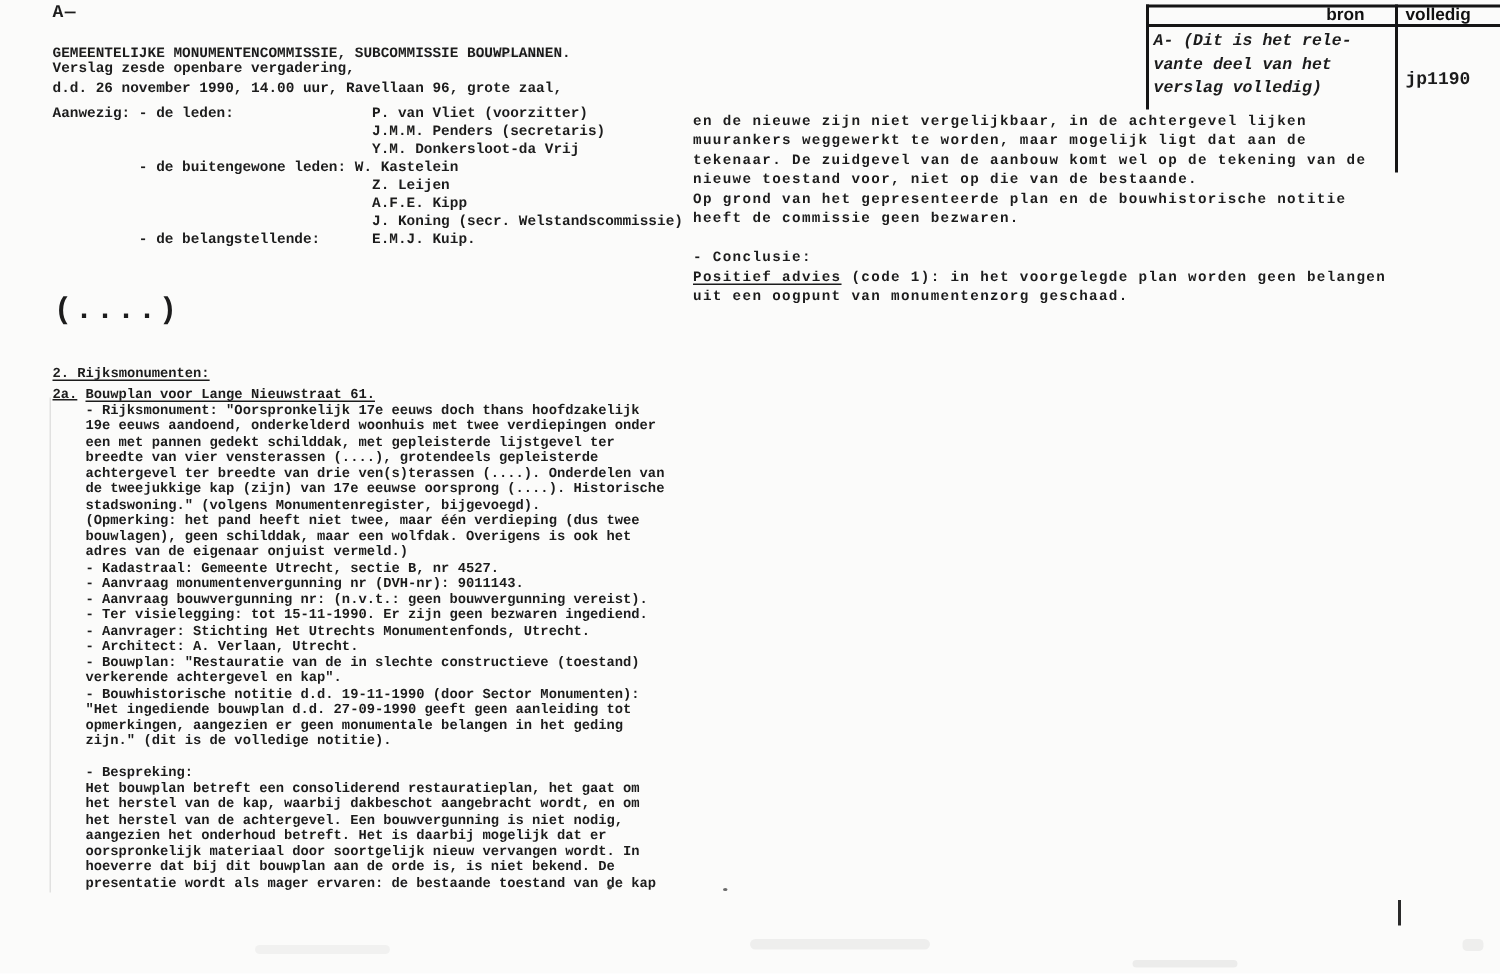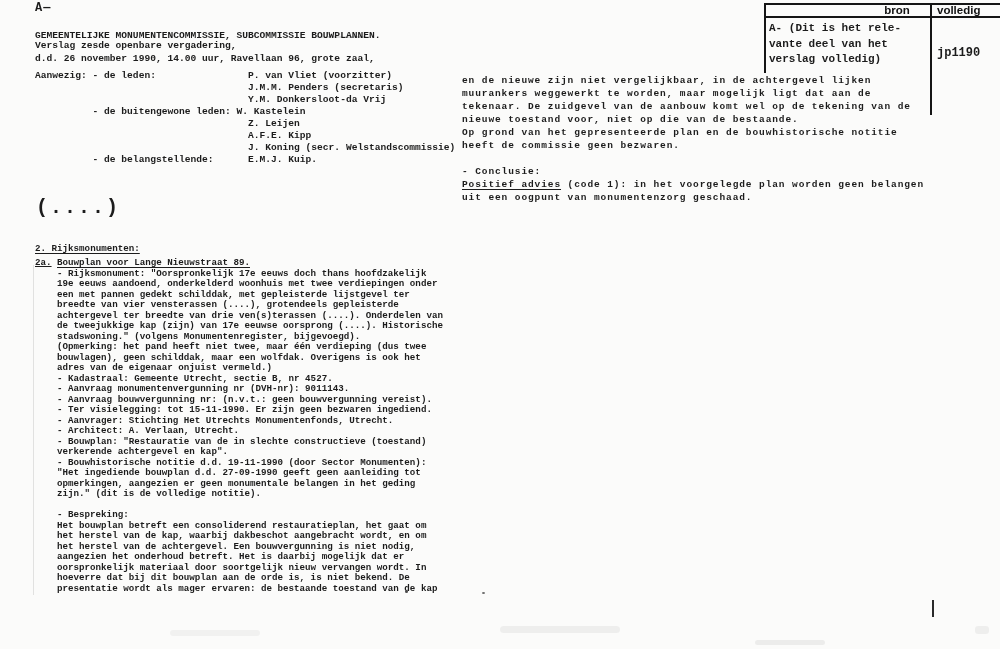--- a/index.html
+++ b/index.html
@@ -37,21 +37,21 @@
   .stamp .line { position:absolute; background:#151515; }
   .l-top   { left:0; top:0; width:236px; height:2px; }
   .l-head  { left:0; top:13px; width:236px; height:2px; }
   .l-left  { left:0; top:0; width:2px; height:70px; }
   .l-mid   { left:166px; top:0; width:2px; height:112px; }
   .stamp-header { position:absolute; top:1px; font-family:"Liberation Sans",sans-serif;
     font-weight:bold; font-size:11.5px; color:#111; }
   .h-bron { left:2px; width:198px; text-align:center;margin-left:32px; }
   .h-verwerkt { left:173px; }
   .stamp-bron-value { position:absolute; left:5px; top:18px;
-    font-size:11px; line-height:15.5px; white-space:pre; }
+    font-size:11px; line-height:15.5px; white-space:pre;font-style:italic; }
   .stamp-verwerkt-value { position:absolute; left:173px; top:43px; font-size:12px; }
 
   
   .artifact { position:absolute; }
   .a-title-smudge { left:317px; top:36px; width:52px; height:2px; background:rgba(0,0,0,0.12); }
   .a-left-line { left:33px; top:265px; width:1px; height:330px; background:rgba(0,0,0,0.10); }
   .a-tick { left:932px; top:600px; width:2px; height:17px; background:#2a2a2a; }
   .a-speck1 { left:405px; top:590px; width:3px; height:3px; background:#4a4a4a; border-radius:50%; }
   .a-speck2 { left:482px; top:592px; width:3px; height:2px; background:#6a6a6a; border-radius:50%; }
   .a-smudge1 { left:500px; top:626px; width:120px; height:7px; background:rgba(0,0,0,0.05); border-radius:4px; }
@@ -75,21 +75,21 @@
                                      Z. Leijen
                                      A.F.E. Kipp
                                      J. Koning (secr. Welstandscommissie)
           - de belangstellende:      E.M.J. Kuip.</div>
   <div class="abs omission-mark">(....)</div>
   <div class="abs section-heading">2. Rijksmonumenten:</div>
 
   <div class="abs item">
     <div class="item-number">2a.</div>
     <div class="item-content">
-      <div class="item-title">Bouwplan voor Lange Nieuwstraat 89.</div>
+      <div class="item-title">Bouwplan voor Lange Nieuwstraat 61.</div>
       <div class="item-body pre">- Rijksmonument: "Oorspronkelijk 17e eeuws doch thans hoofdzakelijk
 19e eeuws aandoend, onderkelderd woonhuis met twee verdiepingen onder
 een met pannen gedekt schilddak, met gepleisterde lijstgevel ter
 breedte van vier vensterassen (....), grotendeels gepleisterde
 achtergevel ter breedte van drie ven(s)terassen (....). Onderdelen van
 de tweejukkige kap (zijn) van 17e eeuwse oorsprong (....). Historische
 stadswoning." (volgens Monumentenregister, bijgevoegd).
 (Opmerking: het pand heeft niet twee, maar één verdieping (dus twee
 bouwlagen), geen schilddak, maar een wolfdak. Overigens is ook het
 adres van de eigenaar onjuist vermeld.)

